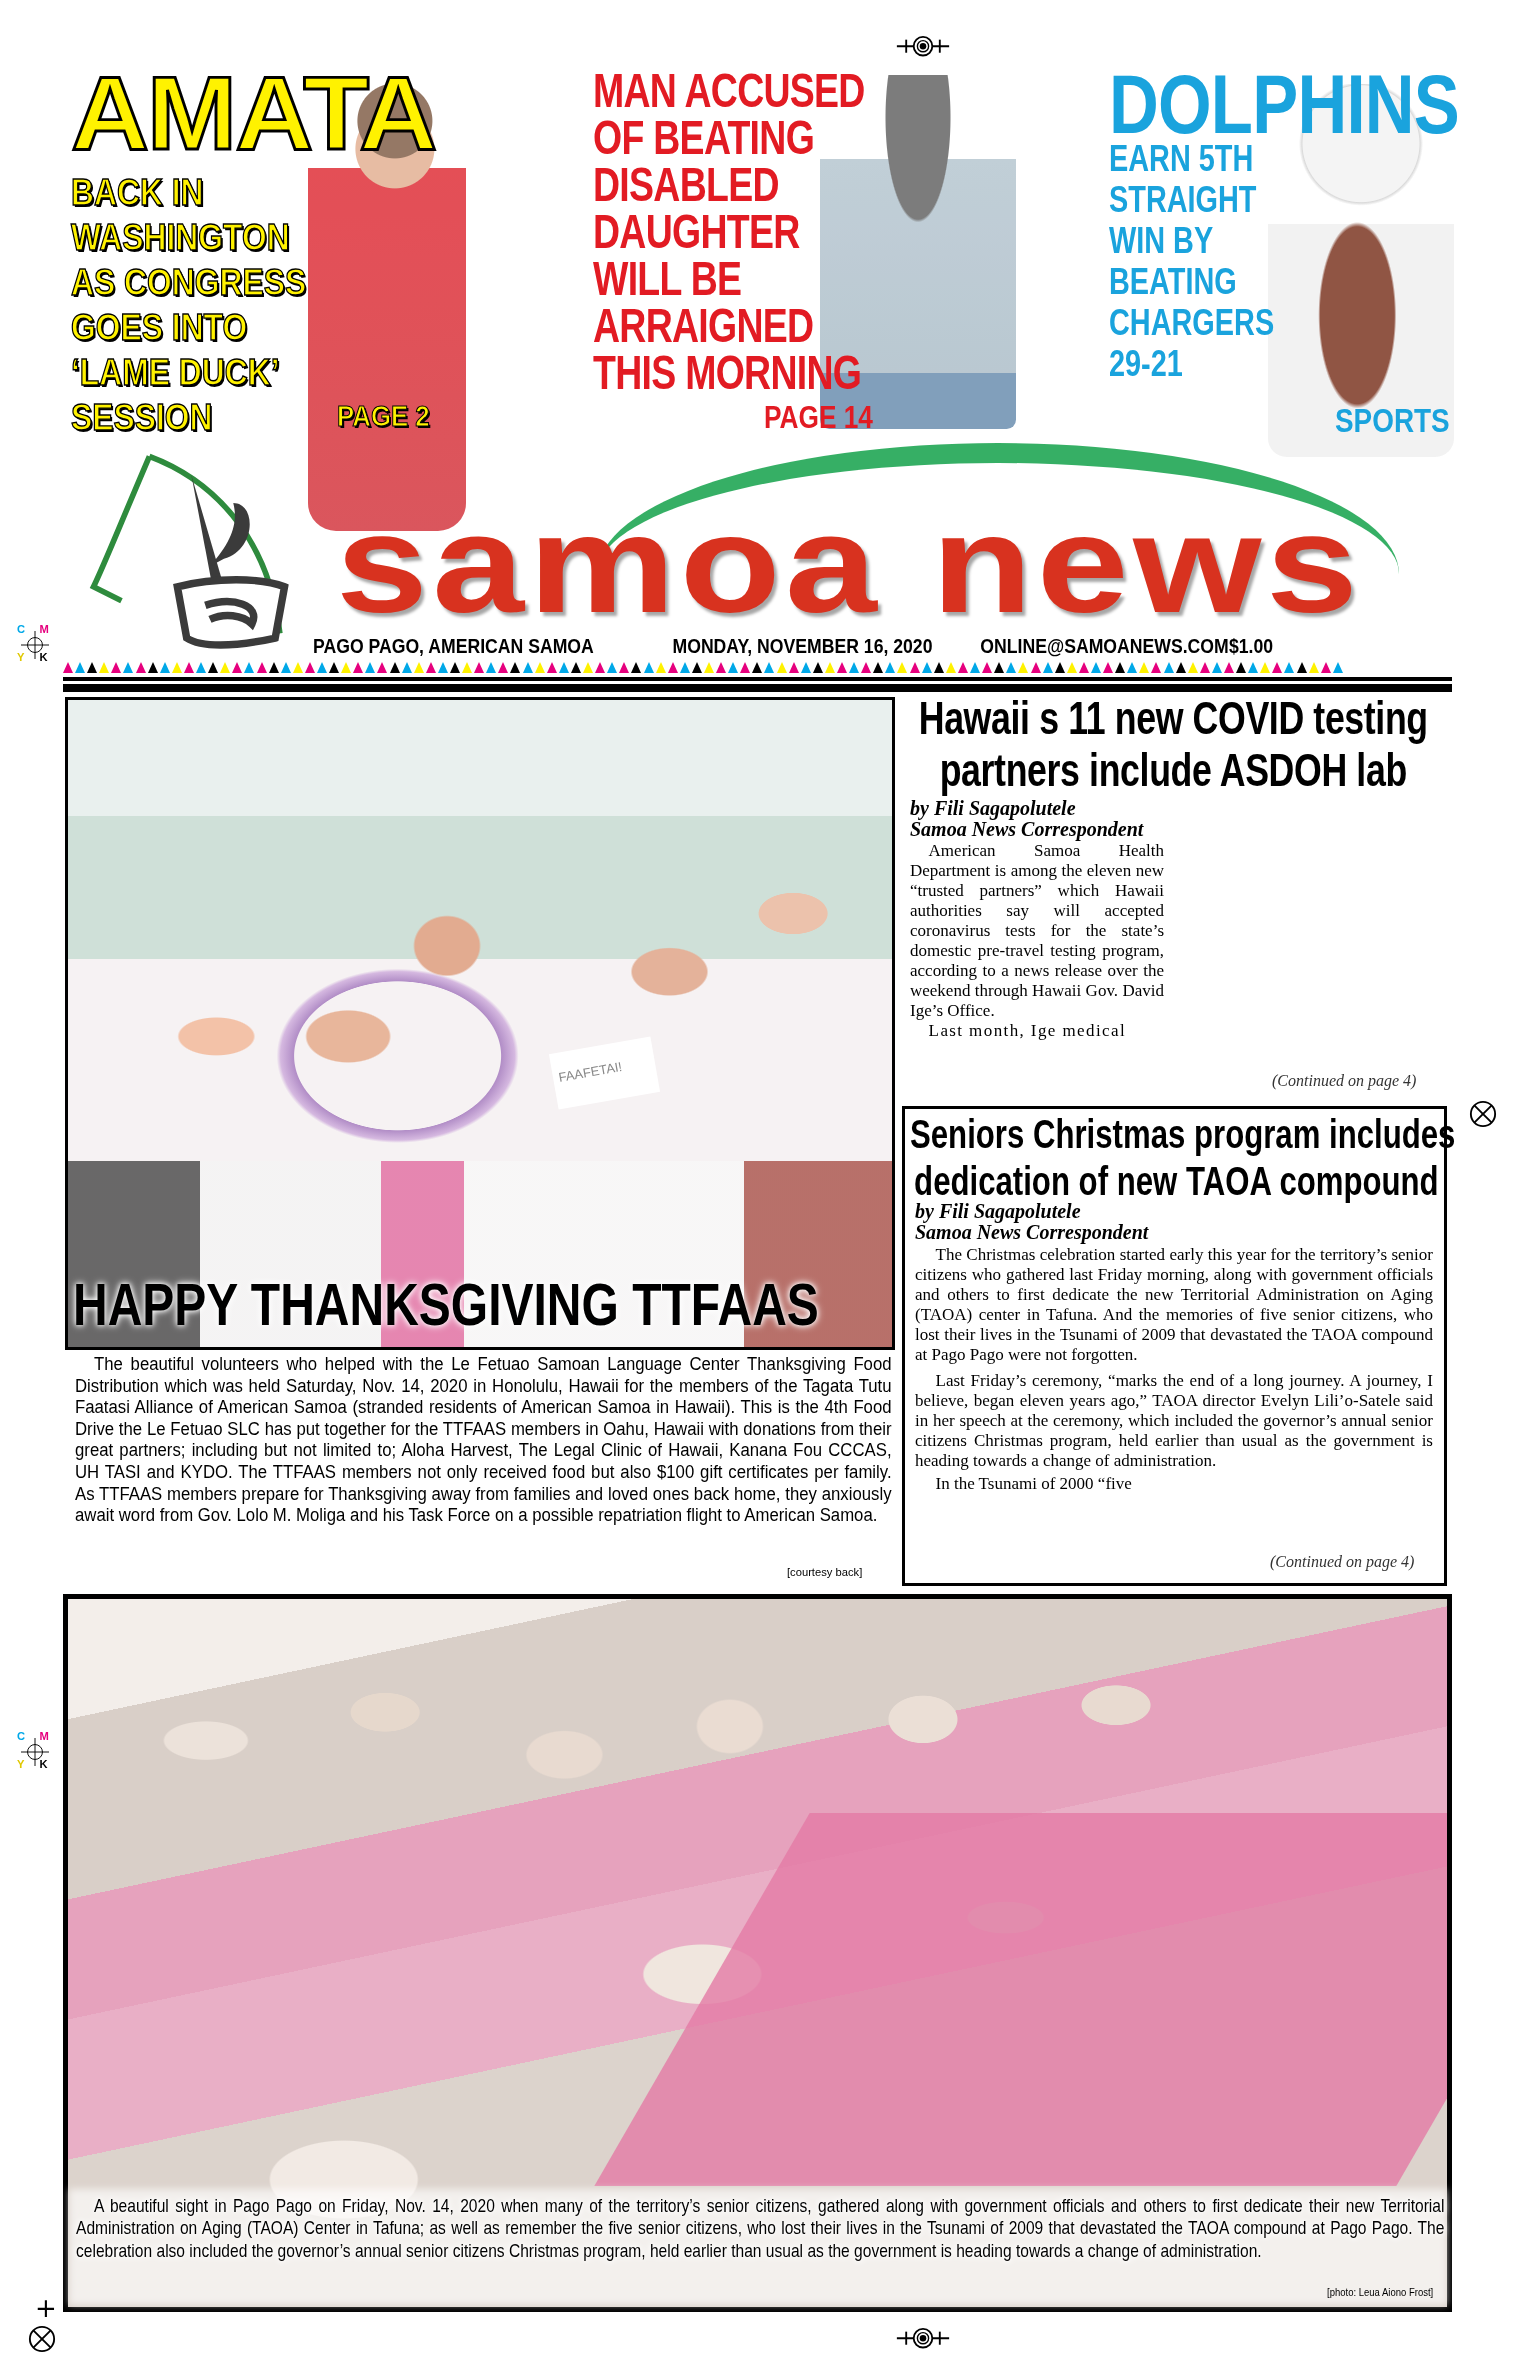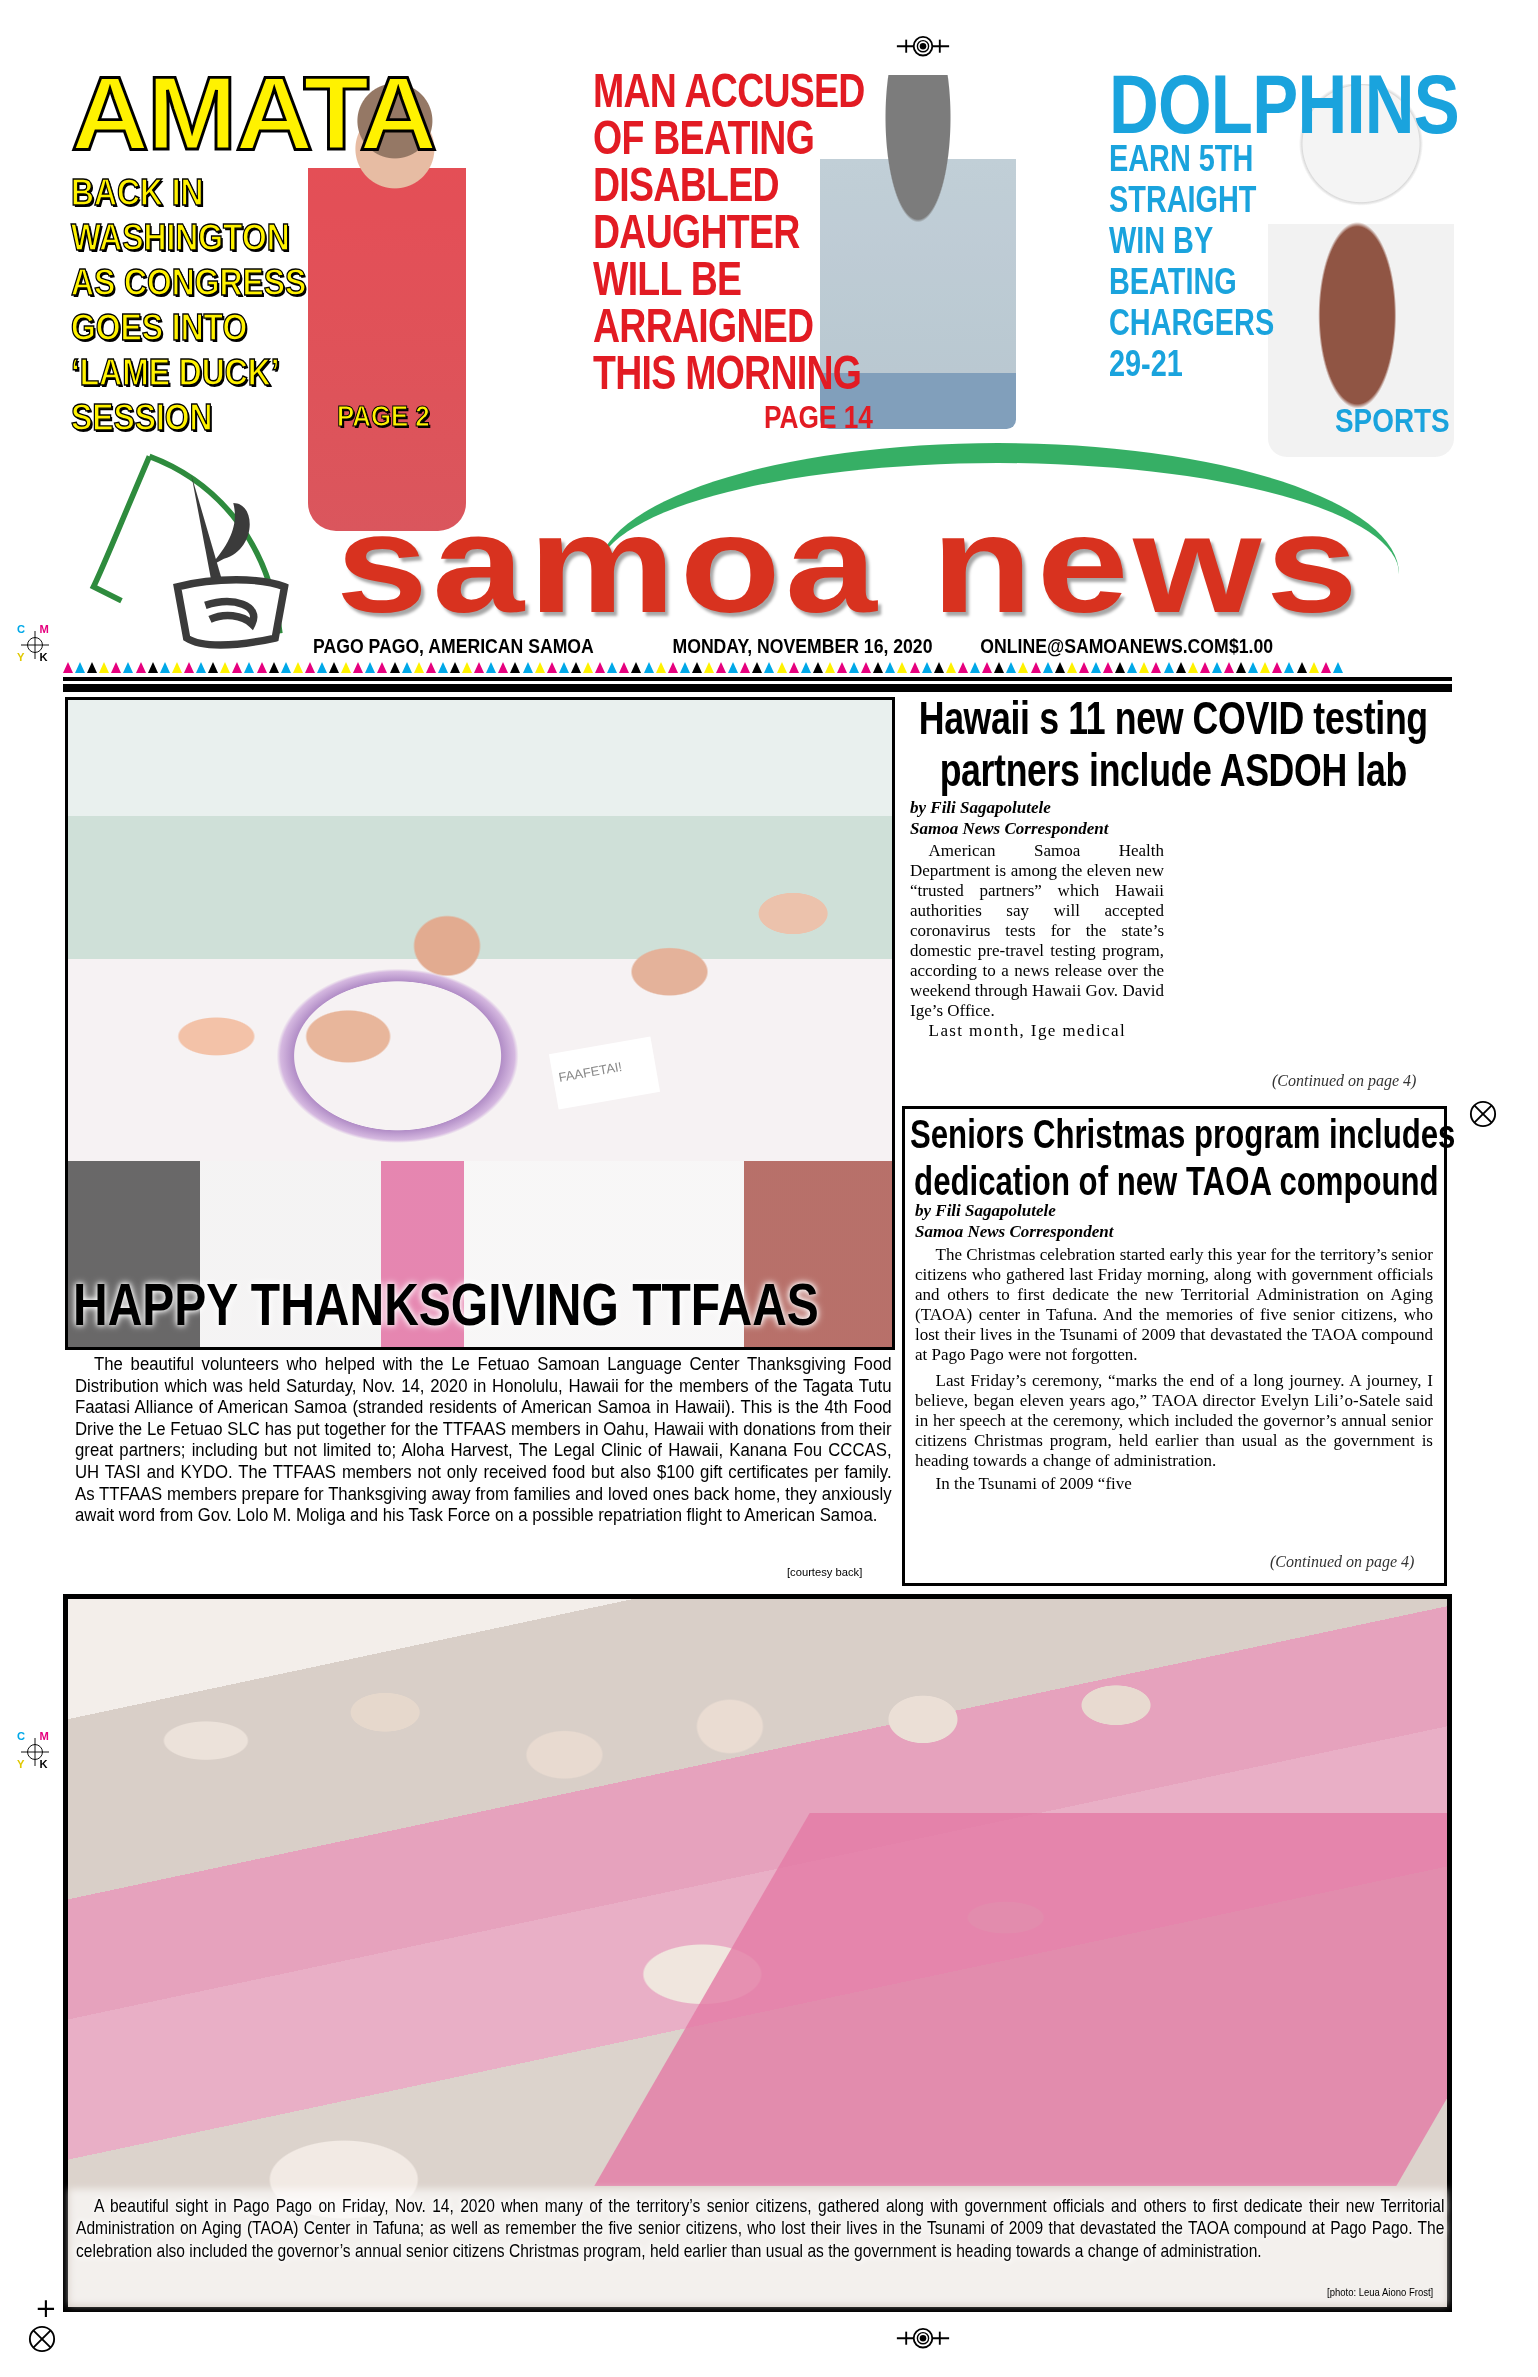--- a/index.html
+++ b/index.html
@@ -113,21 +113,21 @@
     font-family: "Liberation Sans", sans-serif; text-indent: 20.5px;
     transform: scaleX(0.93); transform-origin: left; width: 878px;
   }
   .tg-credit { left: 787px; top: 1566px; font-size: 11.2px; font-family: "Liberation Sans", sans-serif; }
 
   
   .covid-head {
     left: 897px; top: 692px; width: 559px; font-size: 47px; line-height: 52px; font-weight: 900; text-align: center;
     transform: scaleX(0.76); transform-origin: left; width: 727px; white-space: nowrap; letter-spacing: -0.5px;
   }
-  .byline { font-family: "Liberation Serif", serif; font-style: italic; font-weight: bold; font-size: 17px; line-height: 20.5px; }
+  .byline { font-family: "Liberation Serif", serif; font-style: italic; font-weight: bold; font-size: 20px; line-height: 20.5px; }
   .body-serif { font-family: "Liberation Serif", serif; font-size: 17px; line-height: 20px; text-align: justify; }
   .covid-col1 { left: 910px; top: 798px; width: 254px; }
   .covid-col2 { left: 1175px; top: 798px; width: 272px; }
   .cont { font-family: "Liberation Serif", serif; font-style: italic; font-size: 16px; color: #333; }
   .covid-cont { left: 1272px; top: 1072px; }
 
   
   .seniors-box { left: 902px; top: 1106px; width: 545px; height: 480px; border: 3.7px solid #000; }
   .seniors-head {
     left: 910px; top: 1111px; font-size: 41px; line-height: 47px; font-weight: 900; text-align: center;
@@ -410,21 +410,21 @@
   <div>Seniors  Christmas program includes</div>
   <div>dedication of new TAOA compound</div>
 </a>
 <div class="abs seniors-byline">
   <div class="byline">by Fili Sagapolutele</div>
   <div class="byline">Samoa News Correspondent</div>
 </div>
 <div class="abs seniors-body">
   <p class="body-serif" style="text-indent:20.5px;">The Christmas celebration started early this year for the territory’s senior citizens who gathered last Friday morning, along with government officials and others to first dedicate the new Territorial Administration on Aging (TAOA) center in Tafuna. And the memories of five senior citizens, who lost their lives in the Tsunami of 2009 that devastated the TAOA compound at Pago Pago were not forgotten.</p>
   <p class="body-serif" style="text-indent:20.5px; margin-top:5.6px;">Last Friday’s ceremony, “marks the end of a long journey. A journey, I believe, began eleven years ago,” TAOA director Evelyn Lili’o-Satele said in her speech at the ceremony, which included the governor’s annual senior citizens Christmas  program, held earlier than usual as the government is heading towards a change of administration.</p>
-  <p class="body-serif" style="text-indent:20.5px; margin-top:3.7px;">In the Tsunami of 2009 “five</p>
+  <p class="body-serif" style="text-indent:20.5px; margin-top:3.7px;">In the Tsunami of 2000 “five</p>
 </div>
 <a class="abs cont seniors-cont">(Continued on page 4)</a>
 
 <div class="abs bottom-photo">
   <div class="table"></div>
 </div>
 <div class="abs bottom-caption-bg"></div>
 <p class="abs bottom-caption">A beautiful sight in Pago Pago on Friday, Nov. 14, 2020 when many of the territory’s senior citizens, gathered along with government officials and others to first dedicate their new Territorial Administration on Aging (TAOA) Center in Tafuna; as well as remember the five senior citizens, who lost their lives in the Tsunami of 2009 that devastated the TAOA compound at Pago Pago. The celebration also included the governor’s annual senior citizens Christmas program, held earlier than usual as the government is heading towards a change of administration.</p>
 <div class="abs bottom-credit">[photo: Leua Aiono Frost]</div>
 

